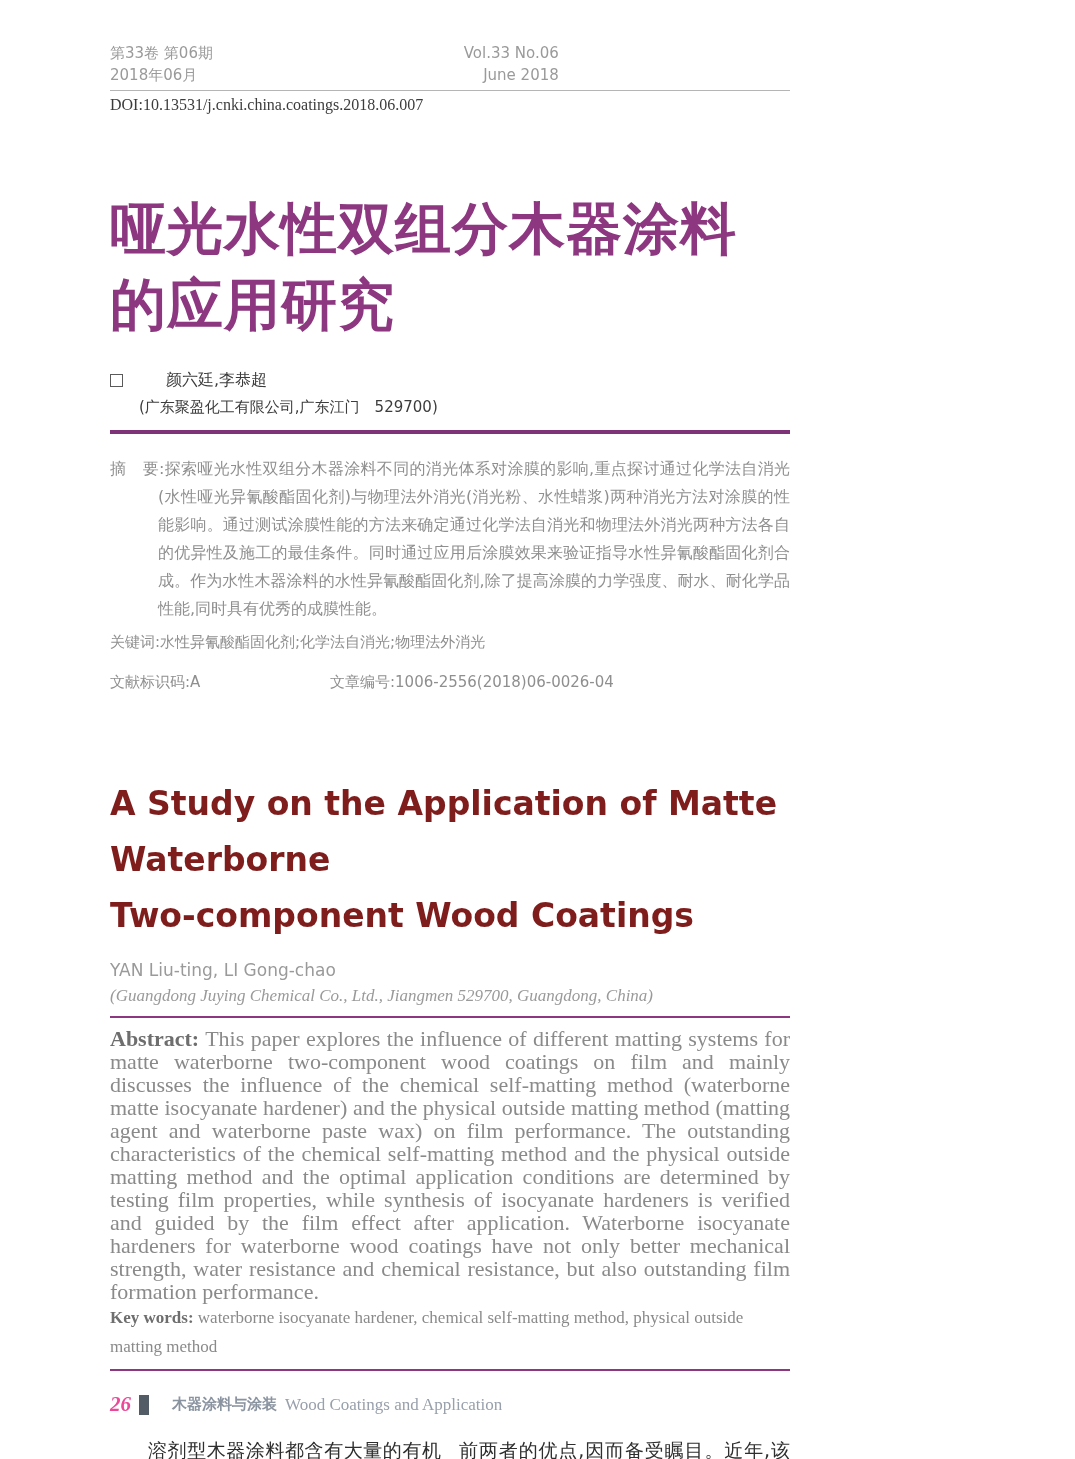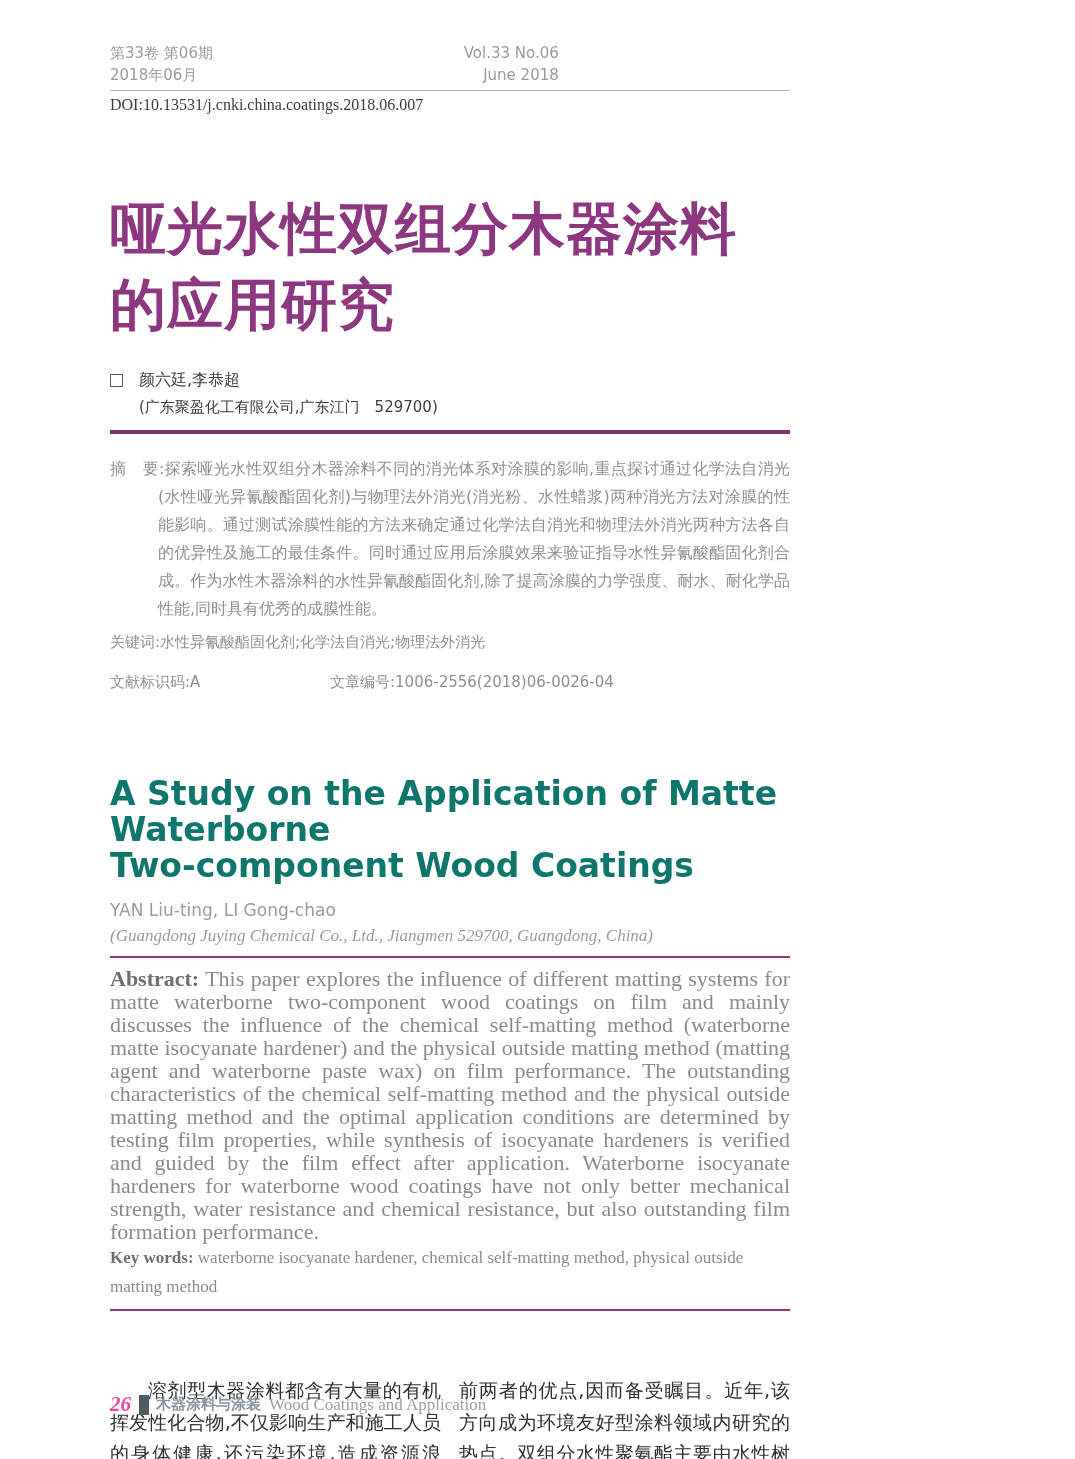--- a/index.html
+++ b/index.html
@@ -18,36 +18,36 @@
   .journal-header { display: flex; font-size: 15px; line-height: 22px; color: #9a9a9a; }
   .jh-left  { width: 33%; text-align: left; }
   .jh-center{ width: 34%; text-align: center; }
   .jh-center .cn { letter-spacing: 6px; }
   .jh-right { width: 33%; text-align: right; }
   .header-rule { border: none; border-top: 1px solid #b5b5b5; margin-top: 4px; }
   .doi-line { margin-top: 5px; font-family: "Liberation Serif", "DejaVu Serif", serif; font-size: 16px; color: #3c3c3c; }
 
   
   .cn-title { margin-top: 78px; font-size: 56px; font-weight: 900; letter-spacing: 1px; color: #8C3780; }
-  .authors-row { margin-top: 26px; font-size: 16px; color: #3c3c3c; display: flex; align-items: center; }
+  .authors-row { margin-top: 26px; font-size: 16px; color: #3c3c3c; display: flex; align-items: center; gap: 27px; }
   .author-square { display: inline-block; width: 13px; height: 13px; border: 1.5px solid #5a5a5a; margin-right: 16px; }
   .affiliation-cn { margin-top: 7px; padding-left: 29px; font-size: 15px; color: #3c3c3c; }
   .rule-thick { height: 4px; background: #7E3379; margin-top: 13px; }
 
   
   .abstract-cn { margin-top: 21px; font-size: 16px; line-height: 28px; color: #8f8f8f;
                  text-align: justify; padding-left: 48px; text-indent: -48px; }
   .keywords-cn { margin-top: 10px; font-size: 15px; color: #8f8f8f; }
   .meta-row { margin-top: 21px; display: flex; font-size: 15px; color: #8f8f8f; }
   .meta-clc { width: 335px; }
   .meta-code { width: 220px; }
   .meta-id { flex: 1; }
 
   
-  .en-title { margin-top: 84px; font-size: 33px; line-height: 36px; font-weight: bold; color: #0f766e; }
+  .en-title { margin-top: 84px; font-size: 33px; line-height: 56px; font-weight: bold; color: #7f1d1d; }
   .en-authors { margin-top: 16px; font-size: 17px; color: #9a9a9a; }
   .en-affiliation { margin-top: 6px; font-family: "Liberation Serif", "DejaVu Serif", serif;
                     font-style: italic; font-size: 17px; color: #9a9a9a; }
   .rule-thin { height: 2px; background: #8C3780; margin-top: 10px; }
   .en-abstract { margin-top: 9px; font-family: "Liberation Serif", "DejaVu Serif", serif;
                  font-size: 22px; line-height: 23px; color: #8a8a8a; text-align: justify; }
   .en-abstract .bold-label, .en-keywords .bold-label { font-weight: bold; color: #6e6e6e; }
   .en-keywords { font-family: "Liberation Serif", "DejaVu Serif", serif; font-size: 17px;
                  line-height: 29px; color: #8a8a8a; }
   .rule-thin2 { height: 2px; background: #8C3780; margin-top: 8px; }
@@ -59,21 +59,21 @@
   .sec-head .sec-num { margin-right: 30px; }
   .sec-head .sec-title { letter-spacing: 14px; }
   .col p { margin: 0; }
   .indent { text-indent: 2em; }
 
   
   .page-footer { position: absolute; left: 110px; bottom: 42px; display: flex; align-items: center; }
   .page-num { font-family: "Liberation Serif", "DejaVu Serif", serif; font-weight: bold;
               font-style: italic; font-size: 21px; color: #ec4899; margin-right: 8px; }
   .footer-block { width: 10px; height: 20px; background: #525c66; margin-right: 7px; }
-  .footer-cn { font-size: 15px; font-weight: bold; color: #8a93a0; margin-right: 8px; }
+  .footer-cn { font-size: 15px; font-weight: bold; color: #8a93a0; margin-right: 8px; margin-left: 16px; }
   .footer-en { font-family: "Liberation Serif", "DejaVu Serif", serif; font-size: 17px; color: #98a0ab; }
 </style>
 </head>
 <body>
 
 <div class="page">
   <div class="content">
 
     <div class="journal-header">
       <div class="jh-left">

